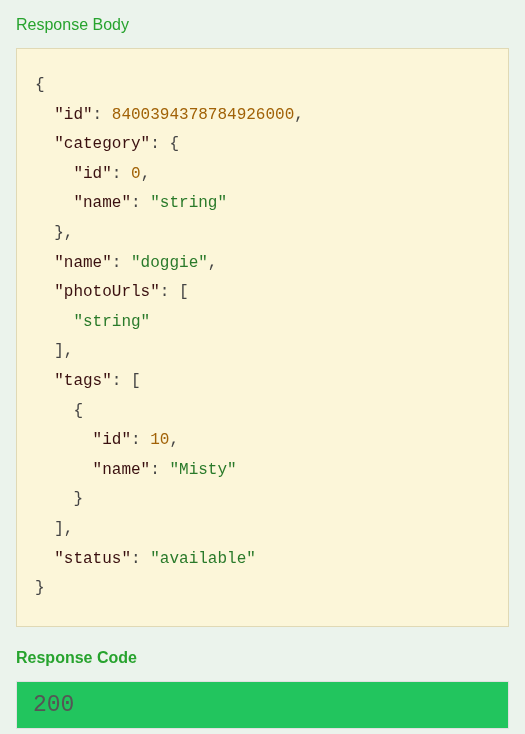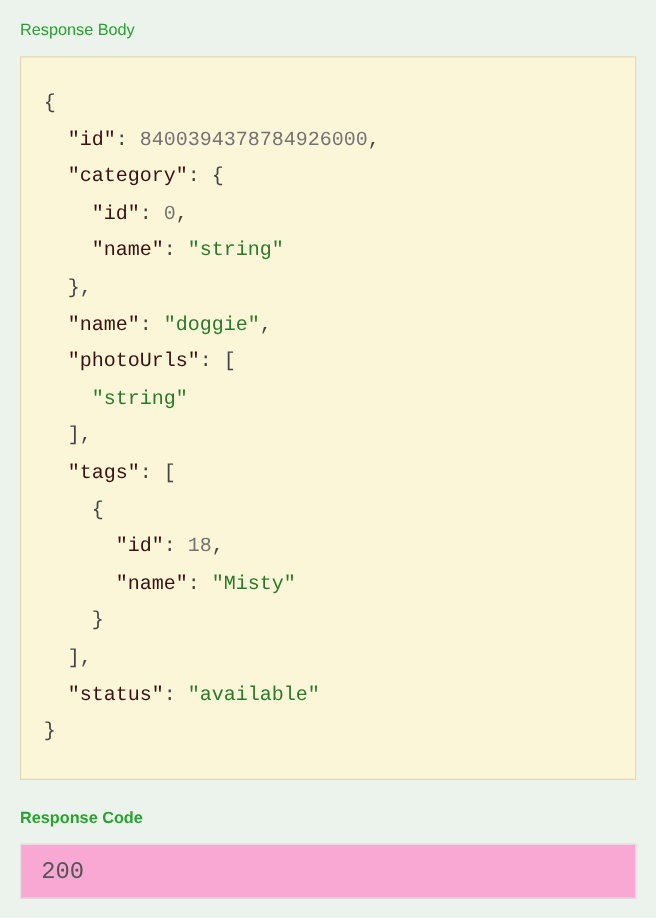--- a/index.html
+++ b/index.html
@@ -10,21 +10,21 @@
     body {
       width: 525px;
       height: 734px;
       background: #ebf3ec;
       font-family: Arial, Helvetica, sans-serif;
       padding: 12px 16px;
       overflow: hidden;
     }
     .section-header {
       color: #27a32e;
-      font-size: 13px;
+      font-size: 16px;
       font-weight: 400;
       margin-bottom: 14px;
       margin-top: 4px;
     }
     .code-panel {
       background: #fcf6d9;
       border: 1px solid #e0d9b5;
       padding: 22px 18px;
       margin-bottom: 22px;
       font-family: "Courier New", Courier, monospace;
@@ -35,31 +35,31 @@
       overflow-x: auto;
     }
     .code-panel .punct {
       color: #444;
     }
     .code-panel .key {
       color: #3a1010;
       font-weight: 500;
     }
     .code-panel .num {
-      color: #737373;
+      color: #a16207;
     }
     .code-panel .str {
       color: #2a7a2a;
     }
     .plain-panel {
-      background: #f9a8d4;
+      background: #22c55e;
       border: 1px solid #e0e0e0;
       padding: 10px 16px;
       font-family: "Courier New", Courier, monospace;
-      font-size: 19px;
+      font-size: 23px;
       color: #555;
       margin-bottom: 24px;
     }
     .second-header {
       margin-top: 10px;
       font-weight: bold;
     }
   </style>
 </head>
 <body>
@@ -71,21 +71,21 @@
   <span class="key">"category"</span><span class="punct">: {</span>
     <span class="key">"id"</span><span class="punct">: </span><span class="num">0</span><span class="punct">,</span>
     <span class="key">"name"</span><span class="punct">: </span><span class="str">"string"</span>
   <span class="punct">},</span>
   <span class="key">"name"</span><span class="punct">: </span><span class="str">"doggie"</span><span class="punct">,</span>
   <span class="key">"photoUrls"</span><span class="punct">: [</span>
     <span class="str">"string"</span>
   <span class="punct">],</span>
   <span class="key">"tags"</span><span class="punct">: [</span>
     <span class="punct">{</span>
-      <span class="key">"id"</span><span class="punct">: </span><span class="num">18</span><span class="punct">,</span>
+      <span class="key">"id"</span><span class="punct">: </span><span class="num">10</span><span class="punct">,</span>
       <span class="key">"name"</span><span class="punct">: </span><span class="str">"Misty"</span>
     <span class="punct">}</span>
   <span class="punct">],</span>
   <span class="key">"status"</span><span class="punct">: </span><span class="str">"available"</span>
 <span class="punct">}</span></div>
 
 <div class="section-header second-header">Response Code</div>
 
 <div class="plain-panel">200</div>
 

